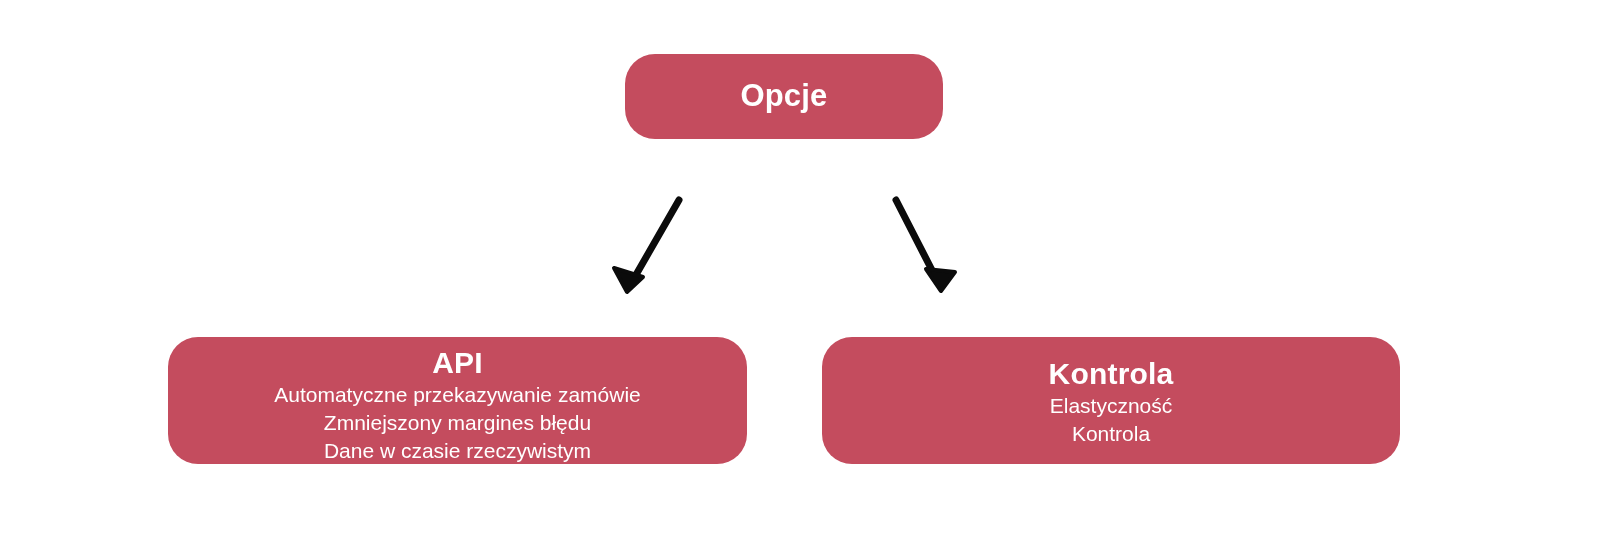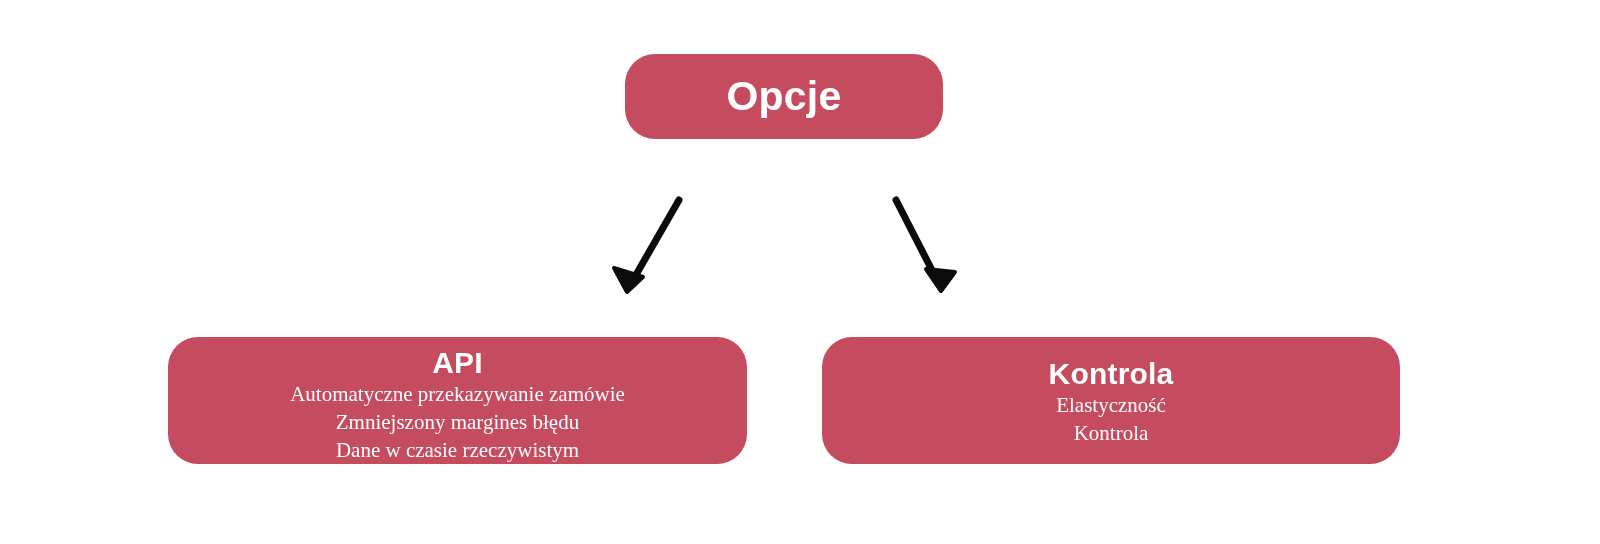--- a/index.html
+++ b/index.html
@@ -33,36 +33,35 @@
   .node-title {
     font-weight: bold;
     letter-spacing: 0.2px;
     line-height: 1.1;
   }
   .node-lines {
     display: flex;
     flex-direction: column;
     align-items: center;
     justify-content: center;
-    font-family: Liberation Serif, serif;
   }
   .node-line {
     line-height: 1.32;
     white-space: nowrap;
   }
 
   
   #node-root {
     left: 625px;
     top: 54px;
     width: 318px;
     height: 85px;
   }
   #node-root .node-title {
-    font-size: 41px;
+    font-size: 31px;
   }
 
   
   #node-api {
     left: 168px;
     top: 337px;
     width: 579px;
     height: 127px;
     padding-top: 10px;
     text-align: center;

